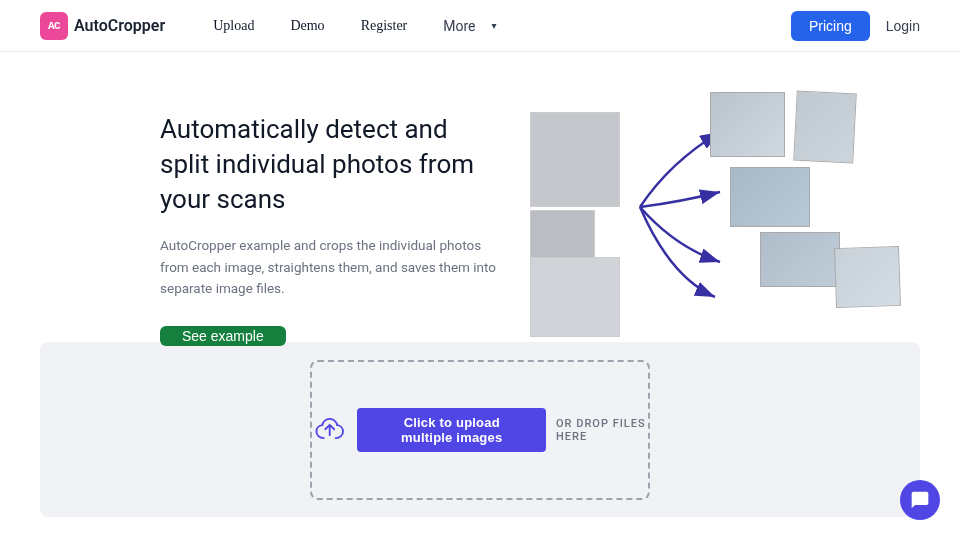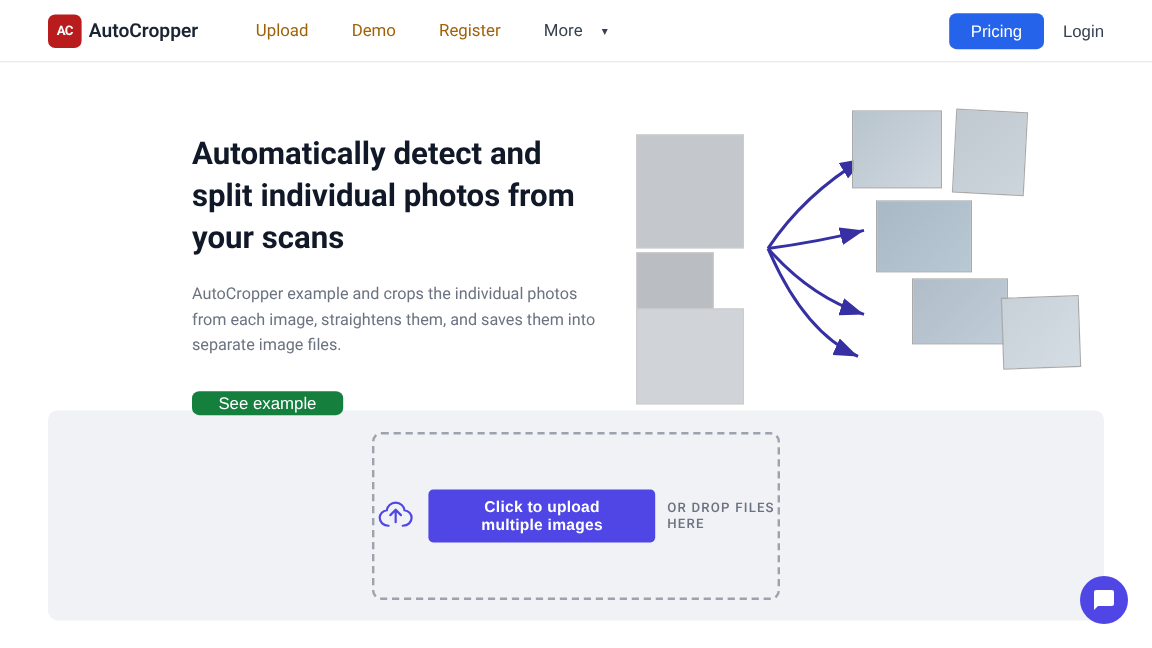--- a/index.html
+++ b/index.html
@@ -24,46 +24,48 @@
     .logo-area {
       display: flex;
       align-items: center;
       gap: 6px;
       margin-right: 48px;
       text-decoration: none;
     }
     .logo-icon {
       width: 28px;
       height: 28px;
-      background: #b91c1c;
+      background: #ec4899;
       border-radius: 6px;
       display: flex;
       align-items: center;
       justify-content: center;
       color: #fff;
       font-size: 11px;
       font-weight: 700;
       letter-spacing: -0.5px;
+      font-family: Liberation Mono, monospace;
     }
     .logo-text {
       font-size: 16px;
       font-weight: 600;
       color: #1a2332;
     }
     .nav-links {
       display: flex;
       align-items: center;
       gap: 36px;
       flex: 1;
     }
     .nav-link {
       font-size: 14px;
-      color: #a16207;
+      color: #0f172a;
       text-decoration: none;
       cursor: pointer;
+      font-family: Liberation Serif, serif;
     }
     .nav-more {
       display: flex;
       align-items: center;
       gap: 16px;
       font-size: 14px;
       color: #374151;
       cursor: pointer;
     }
     .chevron {
@@ -98,21 +100,21 @@
       padding: 40px 40px 0 160px;
       height: 290px;
       align-items: flex-start;
     }
     .hero-text {
       flex: 0 0 340px;
       padding-top: 20px;
     }
     .hero-title {
       font-size: 26px;
-      font-weight: 700;
+      font-weight: 400;
       color: #111827;
       line-height: 1.35;
       margin-bottom: 18px;
     }
     .hero-description {
       font-size: 13.5px;
       color: #6b7280;
       line-height: 1.6;
       margin-bottom: 26px;
     }

